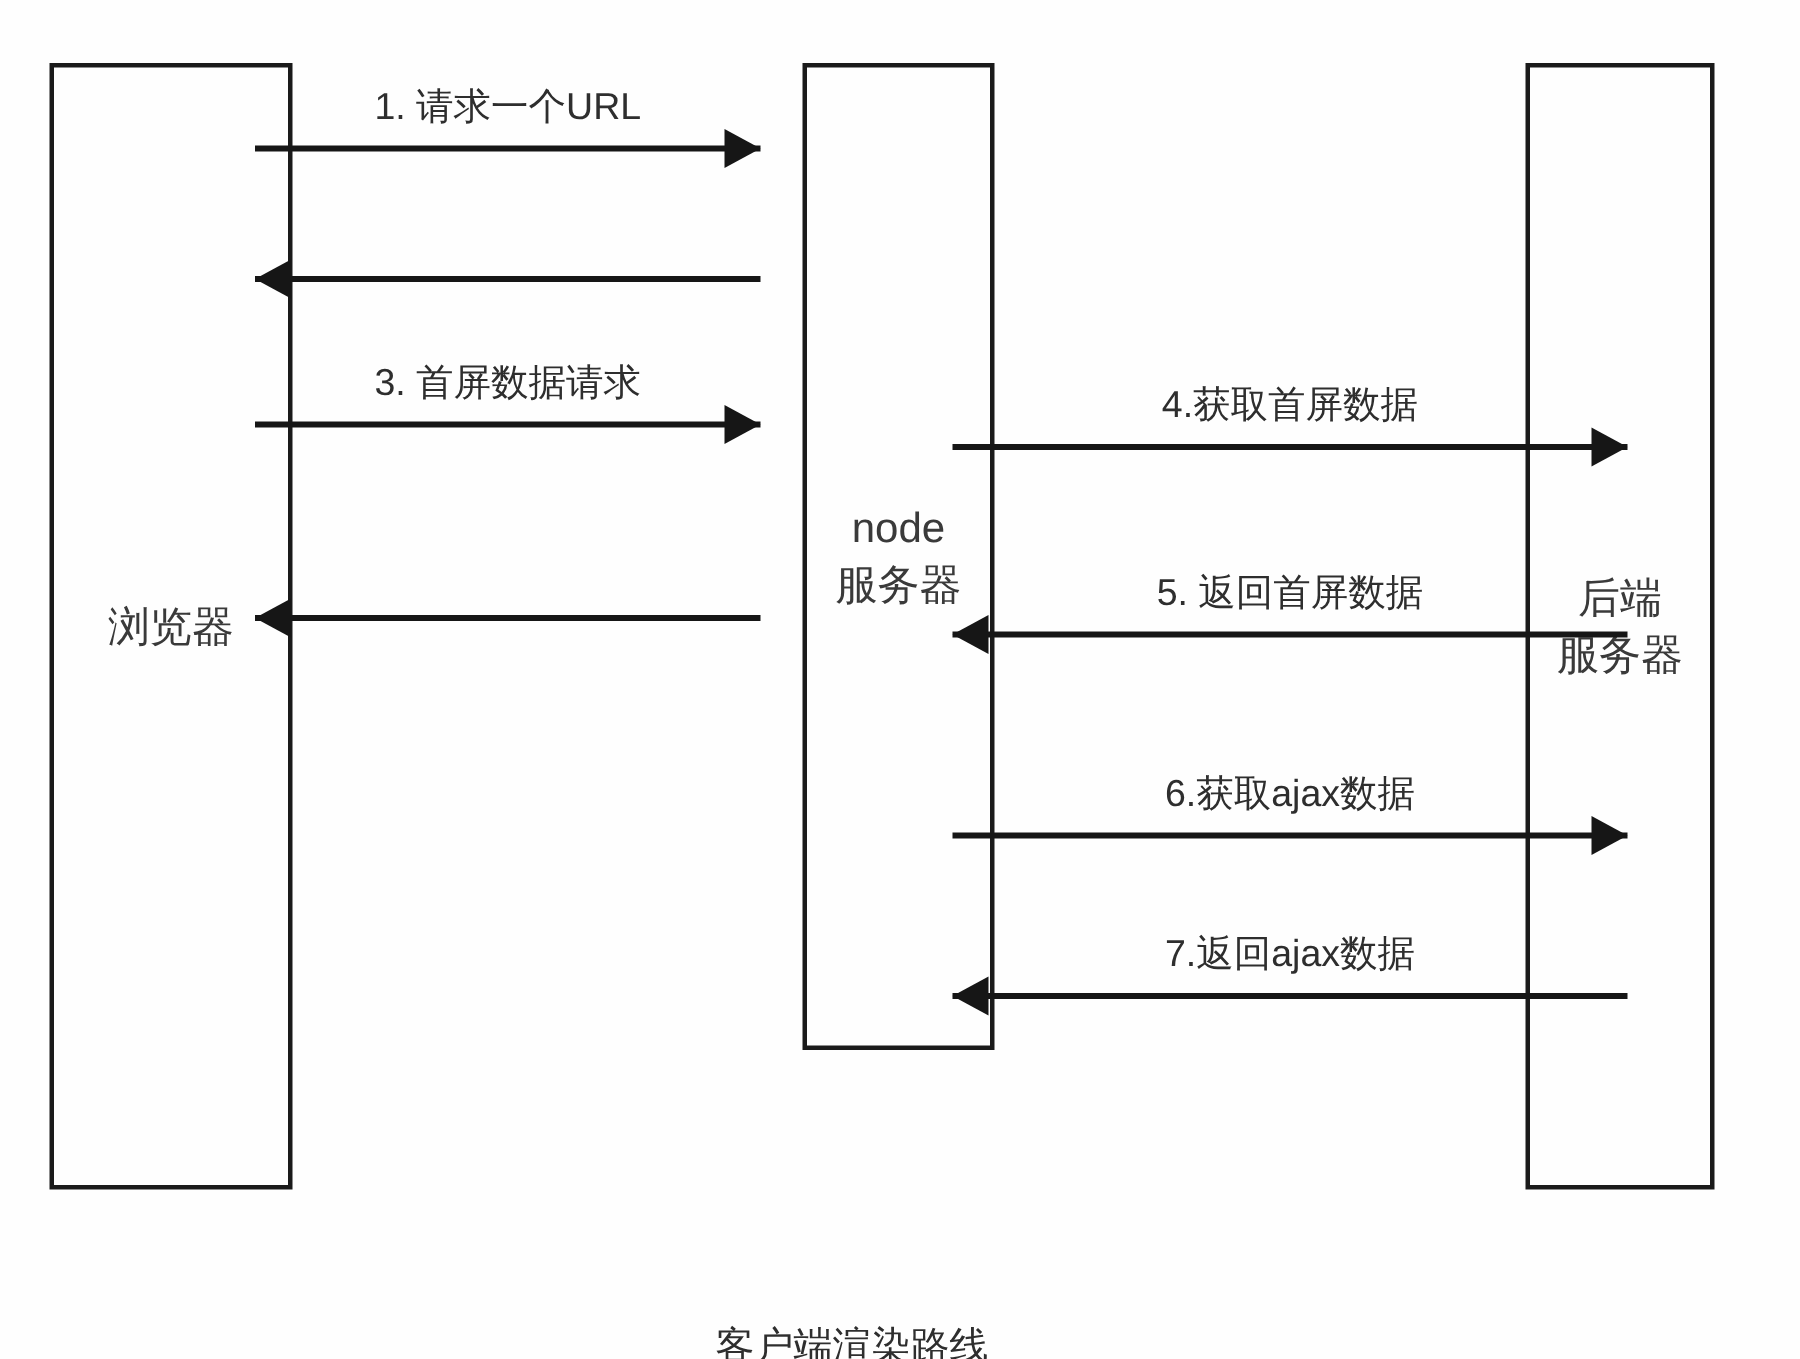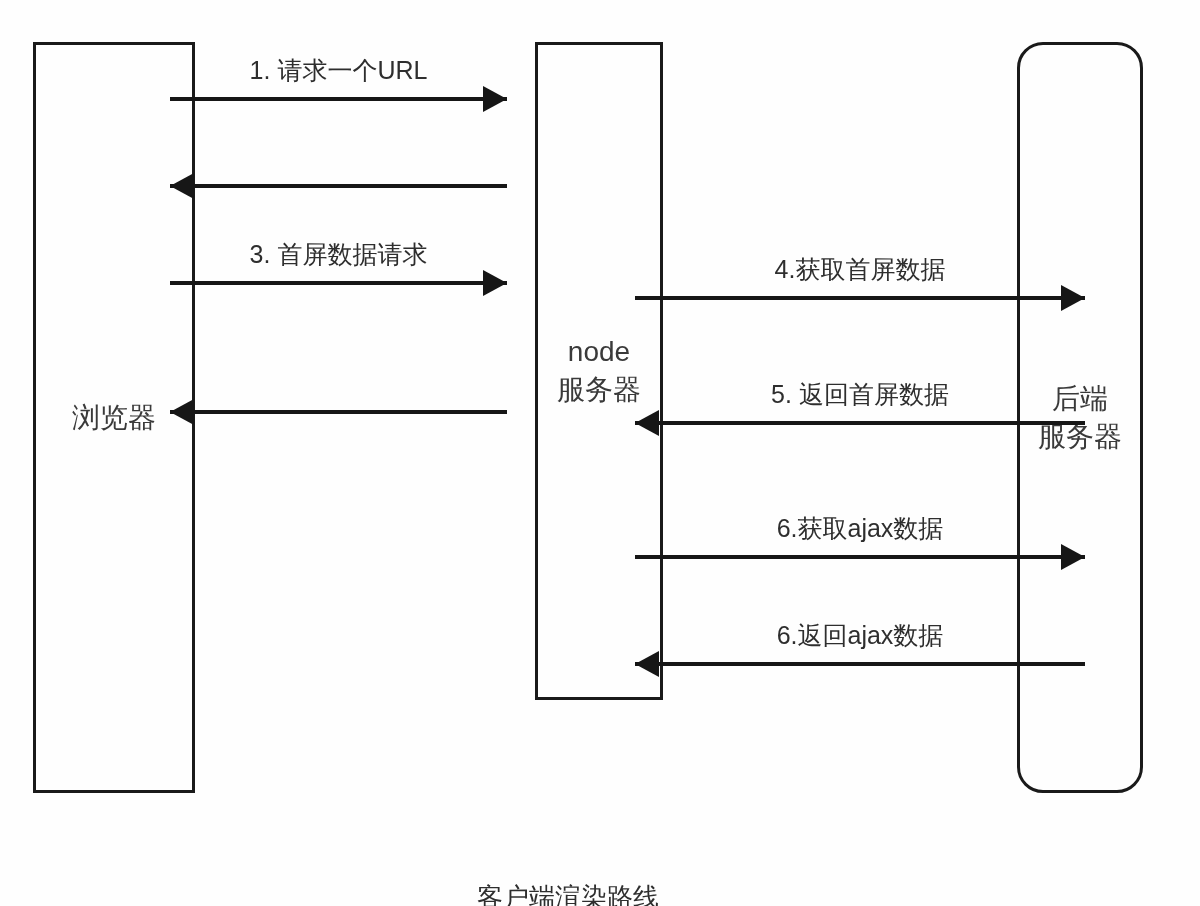--- a/index.html
+++ b/index.html
@@ -25,21 +25,21 @@
     flex-direction: column;
     align-items: center;
     justify-content: center;
     color: #3a3a3a;
     font-size: 28px;
     line-height: 38px;
     text-align: center;
   }
   #box-browser  { left: 33px;   top: 42px; width: 162px; height: 751px; }
   #box-node     { left: 507px;  top: 42px; width: 128px; height: 658px; margin-left: 28px; }
-  #box-backend  { left: 1017px; top: 42px; width: 126px; height: 751px; border-radius: 26px; }
+  #box-backend  { left: 1017px; top: 42px; width: 126px; height: 751px; }
 
   
   .msg {
     position: absolute;
     height: 48px;
   }
   .msg-label {
     position: absolute;
     left: 0;
     right: 0;
@@ -136,19 +136,19 @@
   </div>
   <div class="msg grp-right dir-left" style="top:377px">
     <div class="msg-label">5. 返回首屏数据</div>
     <div class="msg-line"></div>
   </div>
   <div class="msg grp-right dir-right" style="top:511px">
     <div class="msg-label">6.获取ajax数据</div>
     <div class="msg-line"></div>
   </div>
   <div class="msg grp-right dir-left" style="top:618px">
-    <div class="msg-label">6.返回ajax数据</div>
+    <div class="msg-label">7.返回ajax数据</div>
     <div class="msg-line"></div>
   </div>
 
   <div id="caption">客户端渲染路线</div>
 
 </div>
 
 </body></html>

